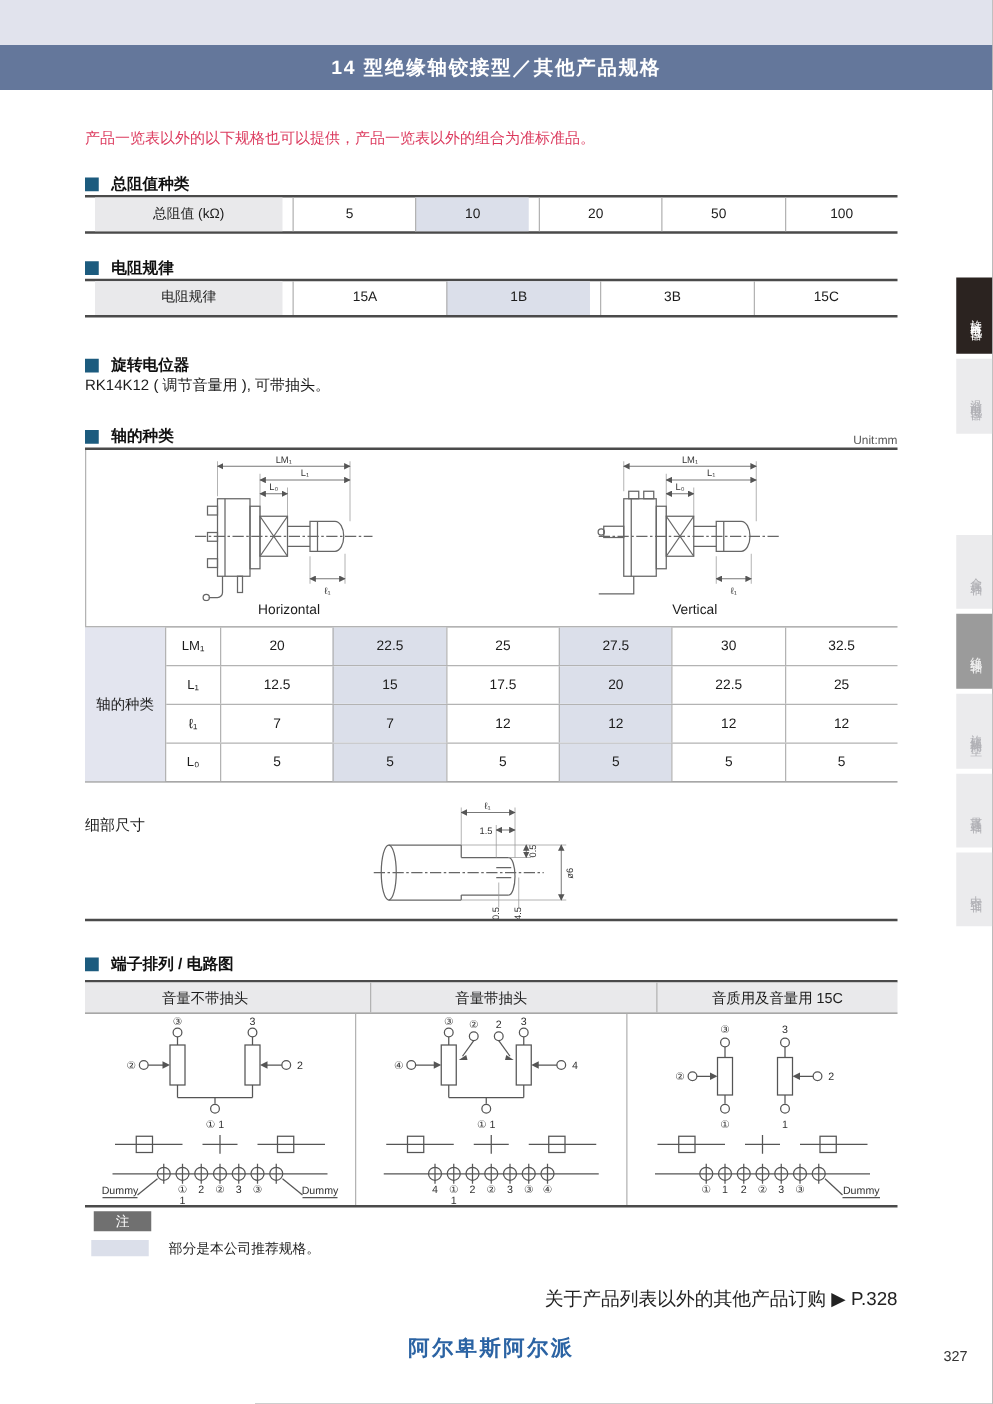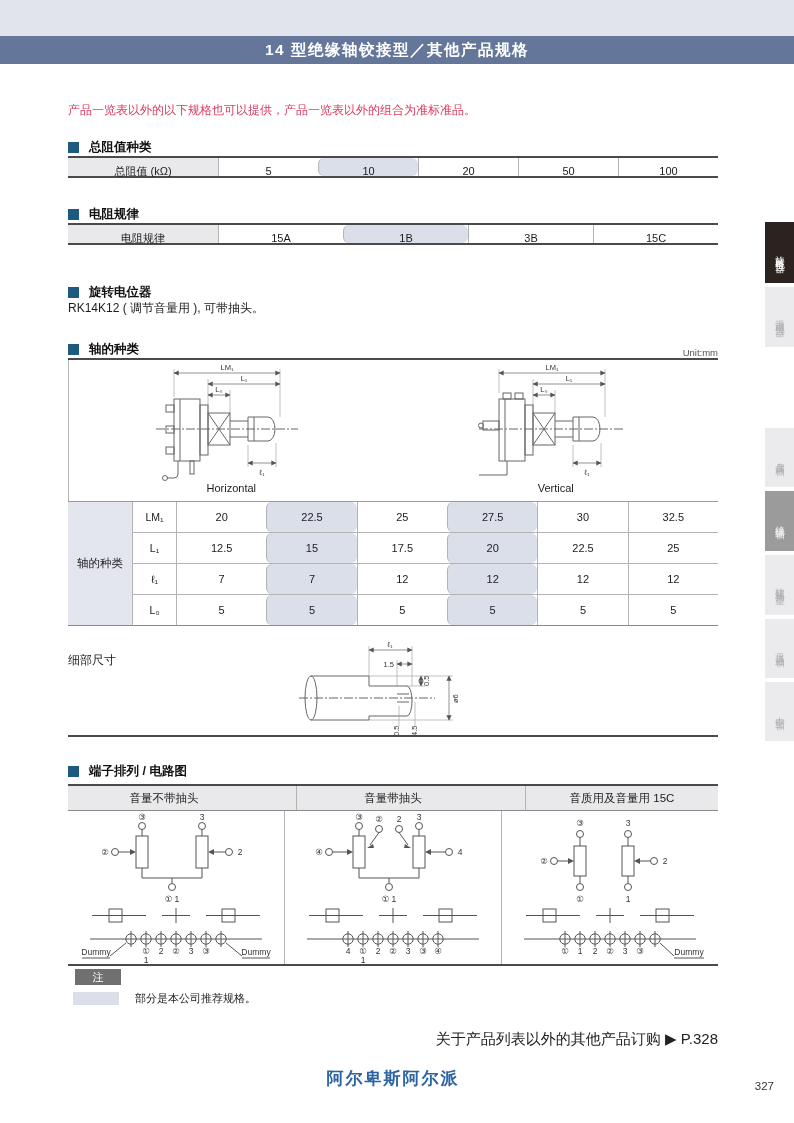--- a/index.html
+++ b/index.html
@@ -1,37 +1,37 @@
 <!DOCTYPE html>
 <html style="--c-top-strip: #E1E3ED; --c-header-bar: #64779B; --c-accent-red: #DC3A5E; --c-section-marker: #1C5B7E; --c-highlight: #DBDFEA; --c-table-head: #E9E9EB; --c-label-cell: #E3E5EF; --c-note-badge: #707070; --c-brand-blue: #2B63A3; --c-tab-dark: #2B2320; --c-tab-gray: #9B9B9B; --c-tab-light: #EBEBED;"><head>
 <meta charset="utf-8">
 <style>
   html,body{margin:0;padding:0;background:#888;}
   .page{position:relative;width:794px;height:1123px;background:#fff;overflow:hidden;
         font-family:"Liberation Sans","DejaVu Sans",sans-serif;color:#1c1c1c;}
   .abs{position:absolute;}
 
   .topstrip{left:0;top:0;width:794px;height:36px;background:var(--c-top-strip,#E1E3ED);}
-  .hbar{left:0;top:36px;width:794px;height:28px;background:var(--c-header-bar,#64779B);
+  .hbar{left:0;top:36px;width:794px;height:36px;background:var(--c-header-bar,#64779B);
         display:flex;align-items:center;justify-content:center;}
   .hbar span{color:#fff;font-size:15.5px;font-weight:bold;letter-spacing:1.5px;}
 
   .intro{left:68px;top:102px;font-size:12px;color:var(--c-accent-red,#DC3A5E);}
 
   .sh{left:68px;display:flex;align-items:center;gap:10px;font-size:12.5px;font-weight:600;color:#111;}
   .sh .sq{width:11px;height:11px;background:var(--c-section-marker,#1C5B7E);display:inline-block;}
   .unit{right:76px;top:347px;font-size:9.5px;color:#555;}
 
   .tbl{left:68px;width:650px;border-top:2px solid #4A4A4A;border-bottom:2px solid #4A4A4A;
        display:flex;box-sizing:border-box;}
-  .tbl .c{height:18px;line-height:27px;text-align:center;font-size:11px;box-sizing:border-box;}
+  .tbl .c{height:27px;line-height:27px;text-align:center;font-size:11px;box-sizing:border-box;margin-left:8px;}
   .tbl .c + .c{border-left:1px solid #B3B3B3;}
   .tbl .rl{width:150px;background:var(--c-table-head,#E9E9EB);}
   .tbl .v{flex:1;}
-  .hl{background:var(--c-highlight,#DBDFEA);border-radius:6px;}
+  .hl{background:var(--c-highlight,#DBDFEA);}
 
   .tapbody{left:68px;top:300px;font-size:12px;}
 
   .shaft{left:68px;top:358px;width:650px;border-top:2px solid #4A4A4A;border-bottom:1px solid #8A8A8A;box-sizing:border-box;}
   .srow1{display:flex;height:141px;border-bottom:1px solid #9A9A9A;}
   .shape-label{width:107px;background:var(--c-label-cell,#E3E5EF);display:flex;align-items:center;justify-content:center;font-size:11.5px;}
   .figs{flex:1;display:flex;border-left:1px solid #B3B3B3;}
   .fig{flex:1;display:flex;flex-direction:column;align-items:center;justify-content:flex-start;padding-top:3px;}
   .fig .cap{font-size:11px;line-height:14px;}
   .srows{display:flex;}

